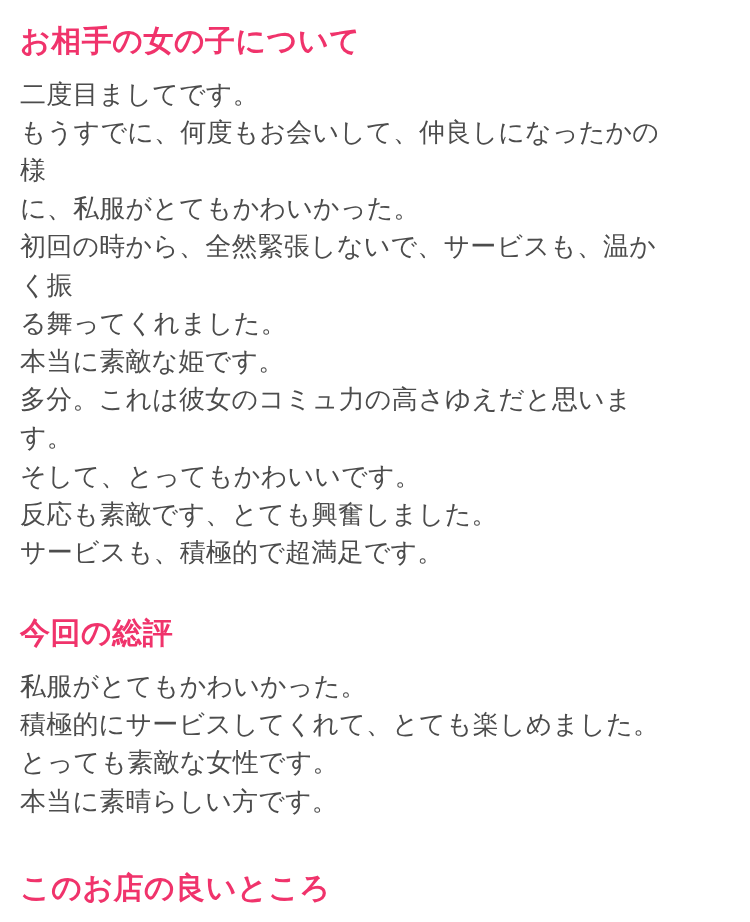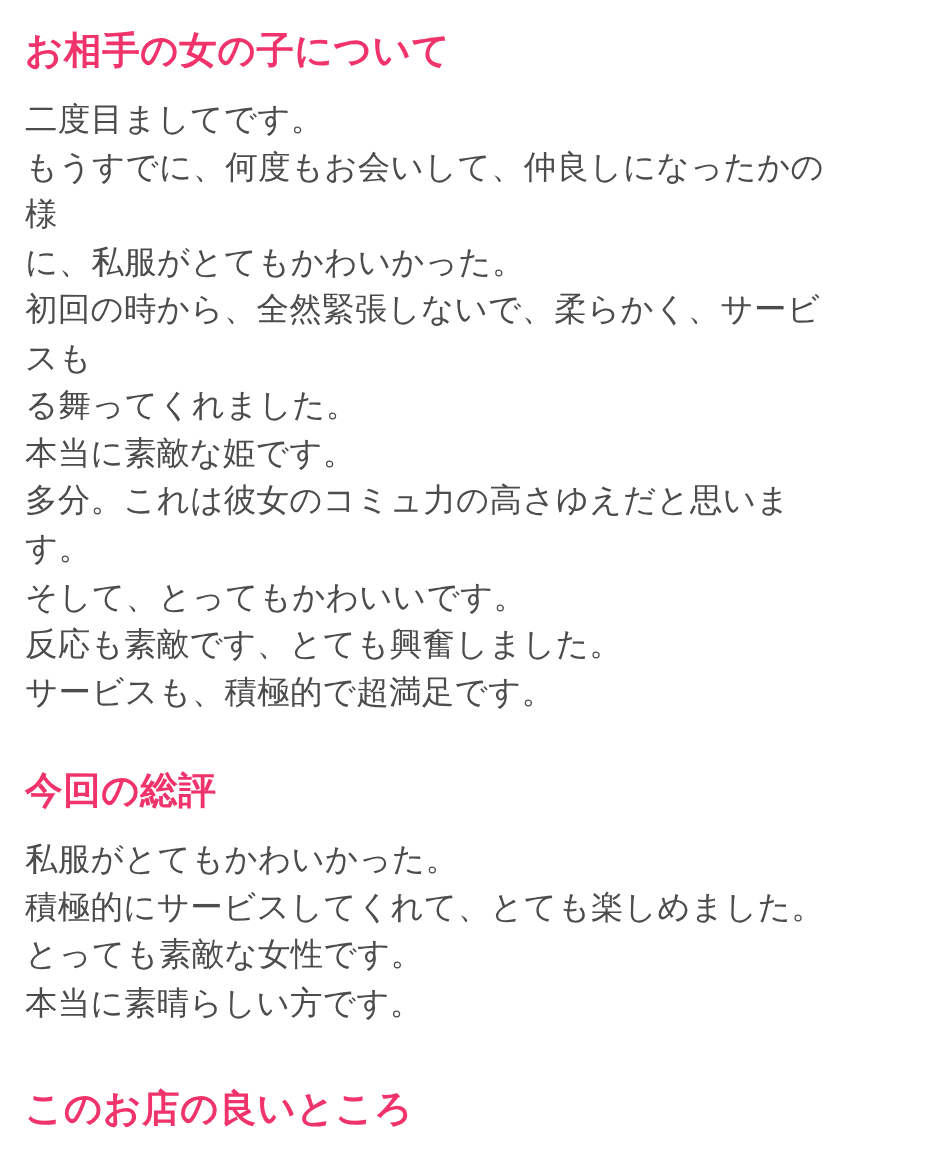--- a/index.html
+++ b/index.html
@@ -34,40 +34,41 @@
     letter-spacing: 0.5px;
   }
   .section-body {
     font-size: 26px;
     line-height: 1.47;
     color: #4c4c4c;
     letter-spacing: 0.2px;
   }
   .section-body p {
     margin: 0;
+    font-family: Liberation Serif, serif;
   }
   .spacer-lg {
     height: 18px;
   }
   .spacer-md {
     height: 12px;
   }
 </style>
 </head>
 <body>
 
 <div class="page">
 
   <div class="section">
     <h2 class="section-heading">お相手の女の子について</h2>
     <div class="section-body">
       <p>二度目ましてです。</p>
       <p>もうすでに、何度もお会いして、仲良しになったかの様</p>
       <p>に、私服がとてもかわいかった。</p>
-      <p>初回の時から、全然緊張しないで、柔らかく、サービスも</p>
+      <p>初回の時から、全然緊張しないで、サービスも、温かく振</p>
       <p>る舞ってくれました。</p>
       <p>本当に素敵な姫です。</p>
       <p>多分。これは彼女のコミュ力の高さゆえだと思います。</p>
       <p>そして、とってもかわいいです。</p>
       <p>反応も素敵です、とても興奮しました。</p>
       <p>サービスも、積極的で超満足です。</p>
     </div>
   </div>
 
   <div class="spacer-md"></div>

